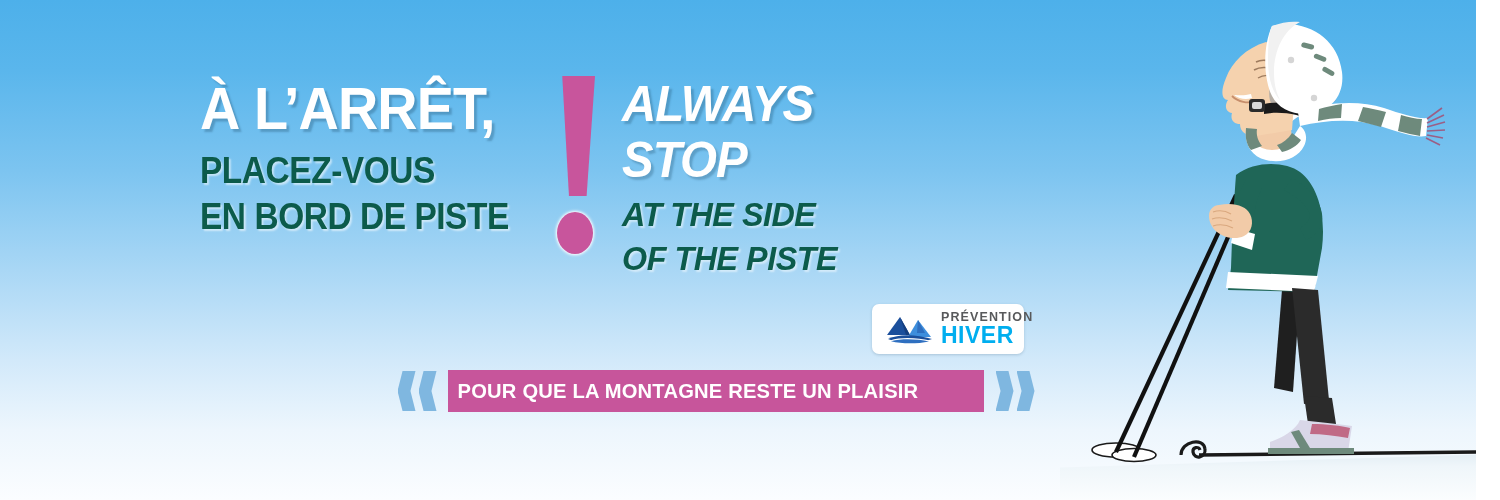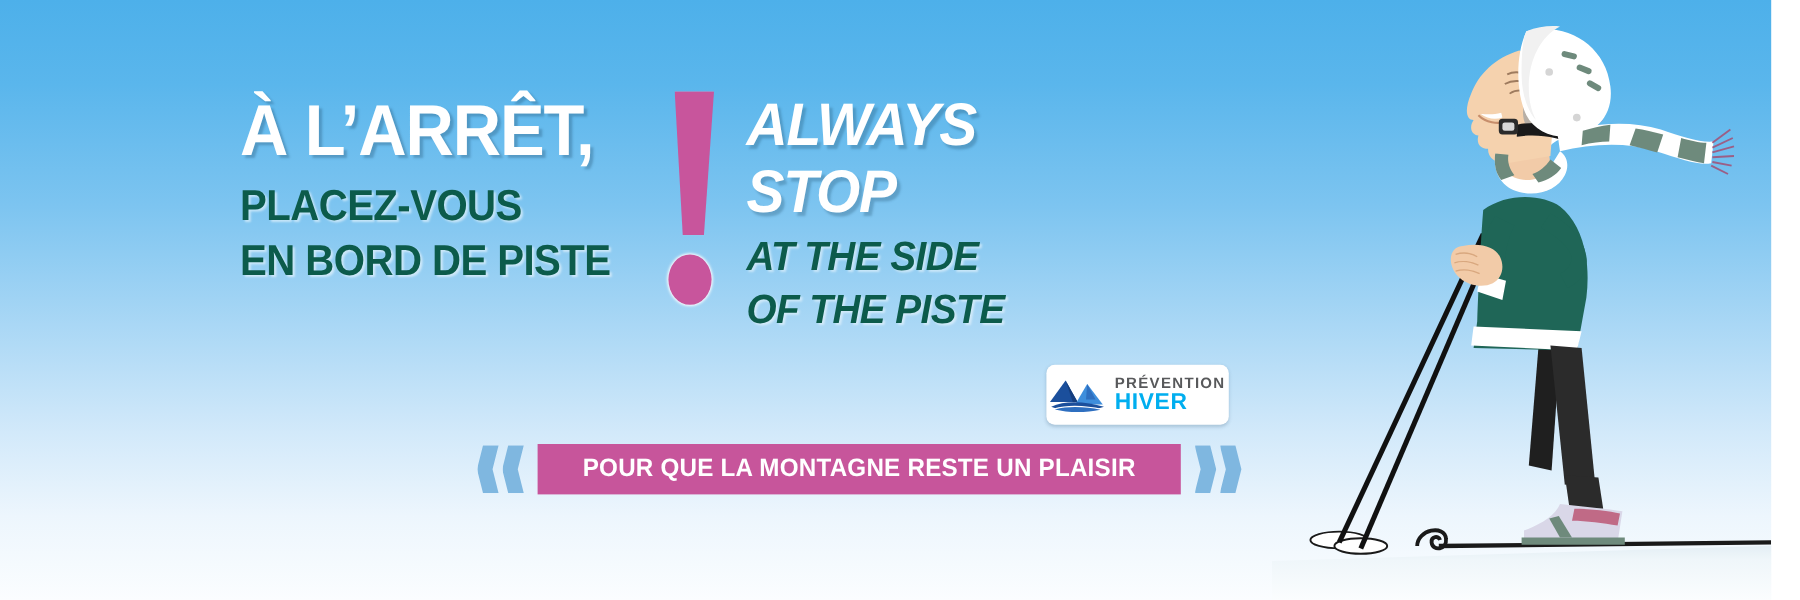--- a/index.html
+++ b/index.html
@@ -123,35 +123,35 @@
     position: absolute;
     left: 872px;
     top: 304px;
     width: 152px;
     height: 50px;
     background: #ffffff;
     border-radius: 7px;
     box-shadow: 0 1px 3px rgba(30,70,100,0.22);
     display: flex;
     align-items: center;
-    padding: 0 0;
+    padding: 0 12px;
     box-sizing: border-box;
   }
   #logo-mark { width: 52px; height: 36px; flex: none; }
   #logo-text { margin-left: 5px; line-height: 1; }
   #logo-prevention {
     display: block;
     font-size: 12.5px;
     font-weight: 700;
     color: #58595B;
     letter-spacing: 1.1px;
   }
   #logo-hiver {
     display: block;
-    font-size: 19px;
+    font-size: 23px;
     font-weight: 700;
     color: #00AEEF;
     letter-spacing: 0.5px;
     margin-top: 1px;
   }
 
   
   #strap-row {
     position: absolute;
     left: 396px;
@@ -170,21 +170,20 @@
   }
   .chev.left  { clip-path: polygon(100% 0%, 72% 50%, 100% 100%, 28% 100%, 0% 50%, 28% 0%); }
   .chev.right { clip-path: polygon(0% 0%, 72% 0%, 100% 50%, 72% 100%, 0% 100%, 28% 50%); }
   #strap {
     flex: 1;
     height: 42px;
     background: #C7559B;
     margin: 0 10px;
     display: flex;
     align-items: center;
-    justify-content: center;
   }
   #strap-text {
     font-size: 21px;
     font-weight: 700;
     color: #ffffff;
     letter-spacing: 0.2px;
     transform: scaleX(0.96);
     white-space: nowrap;
   }
 

